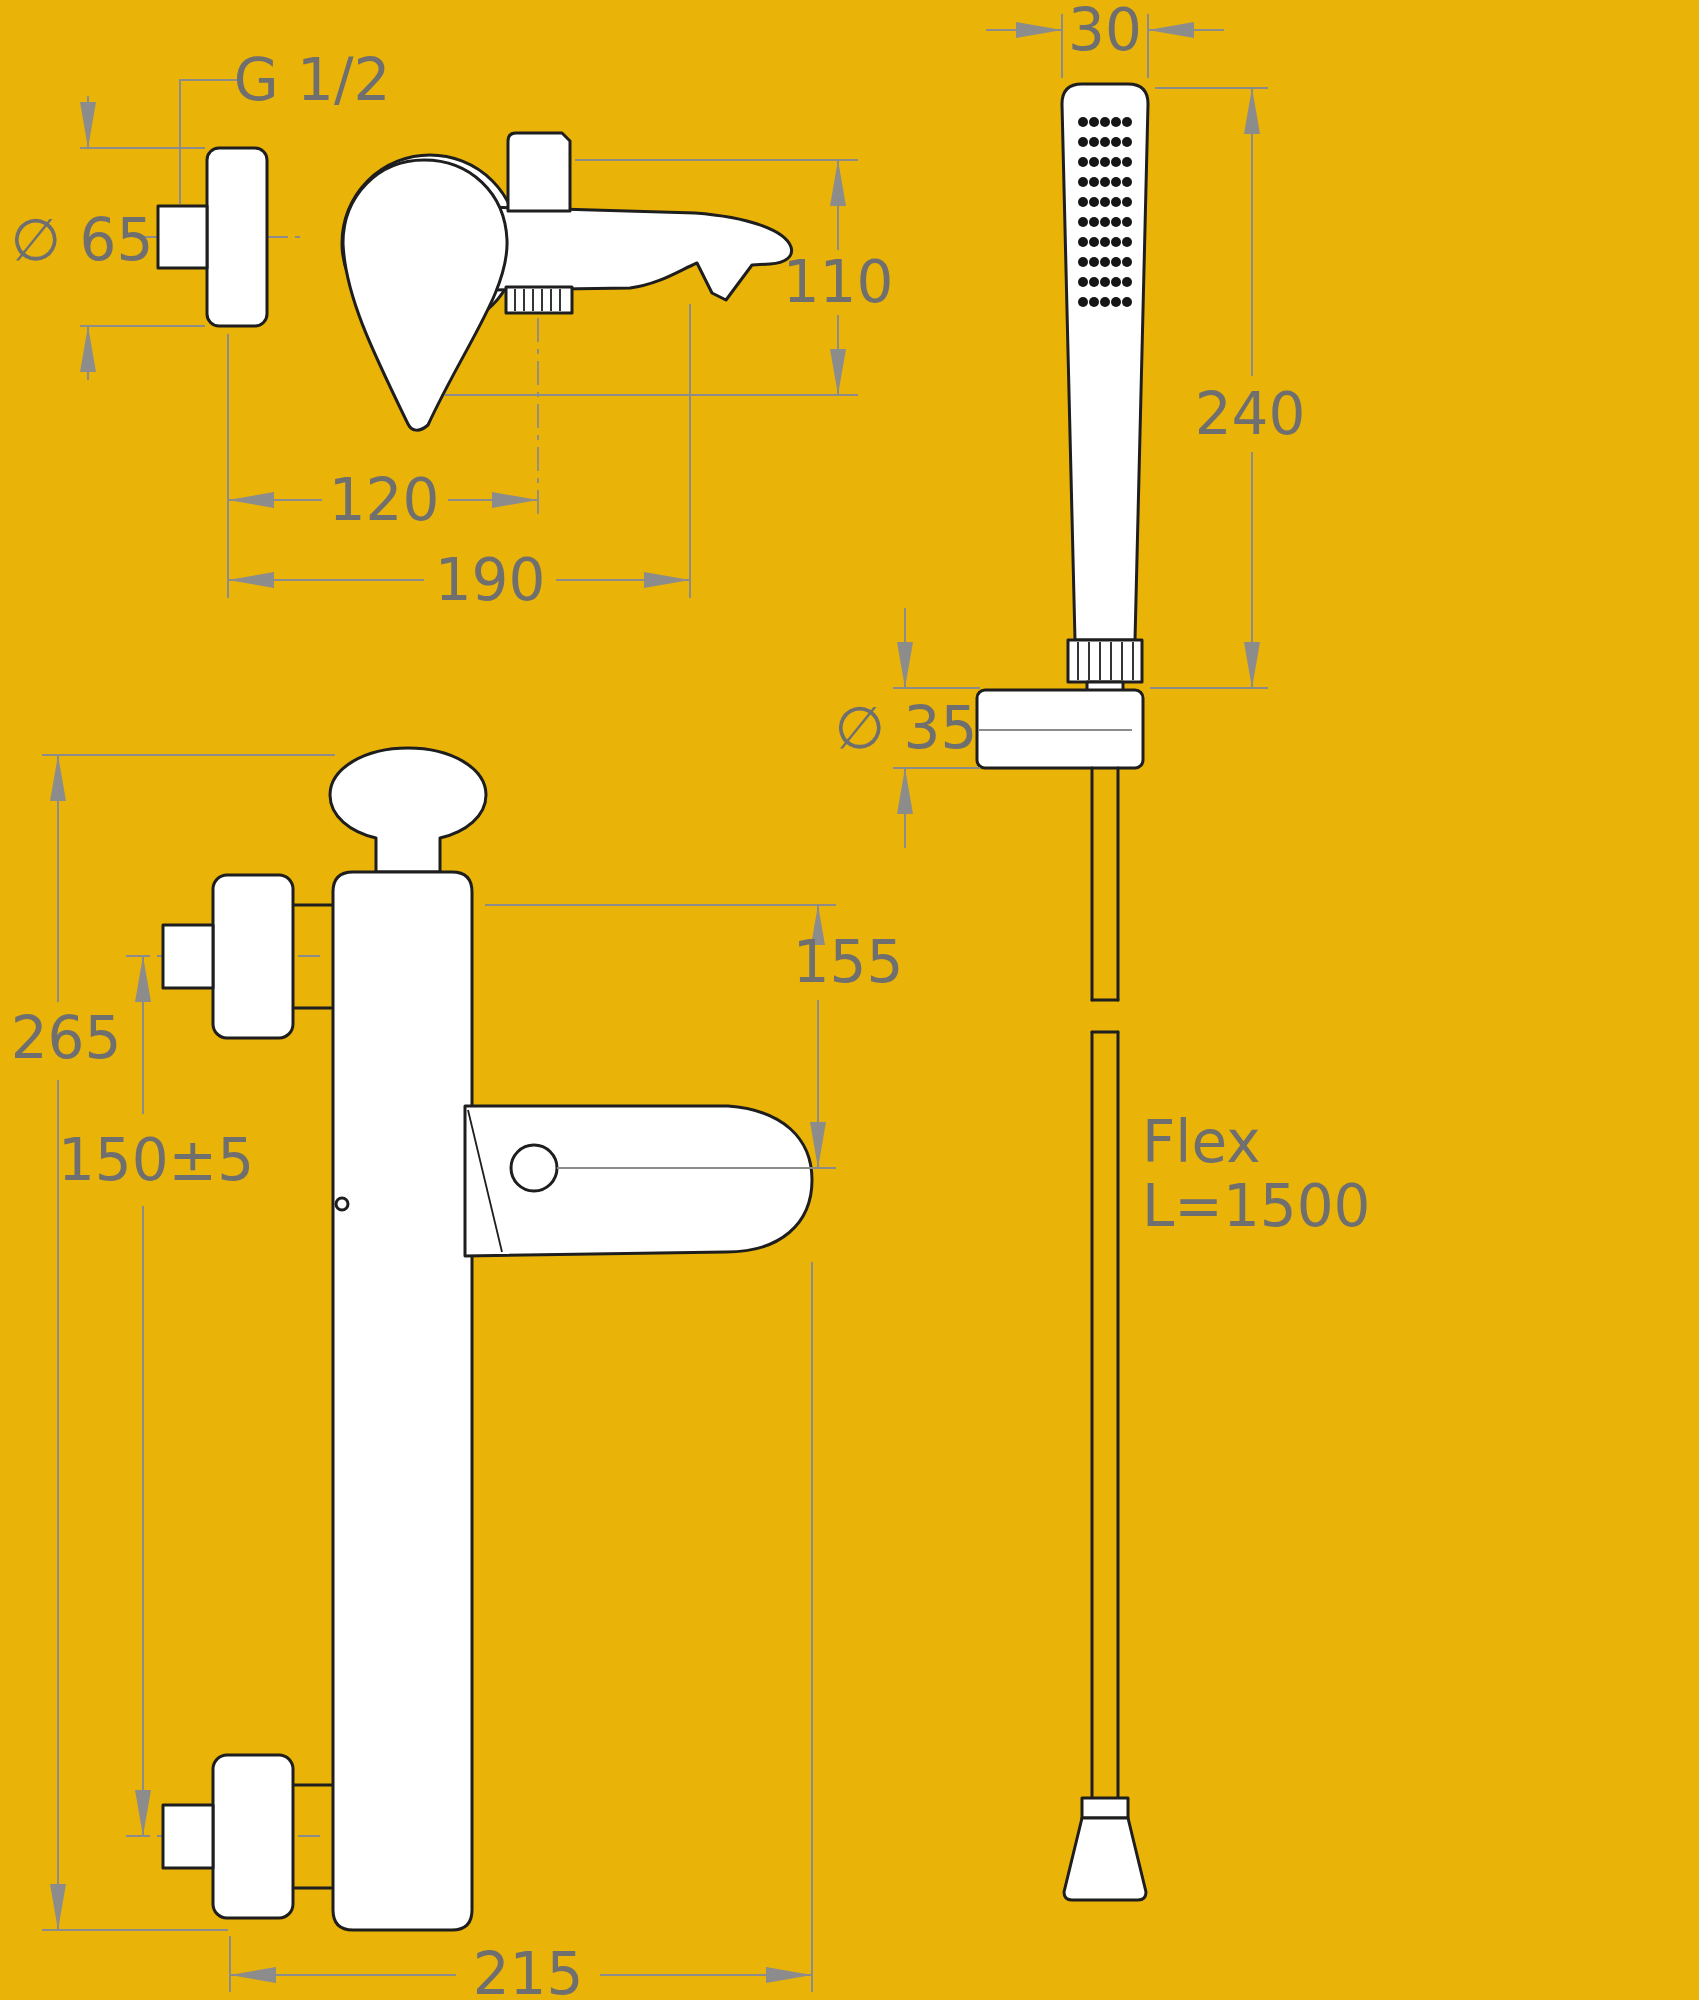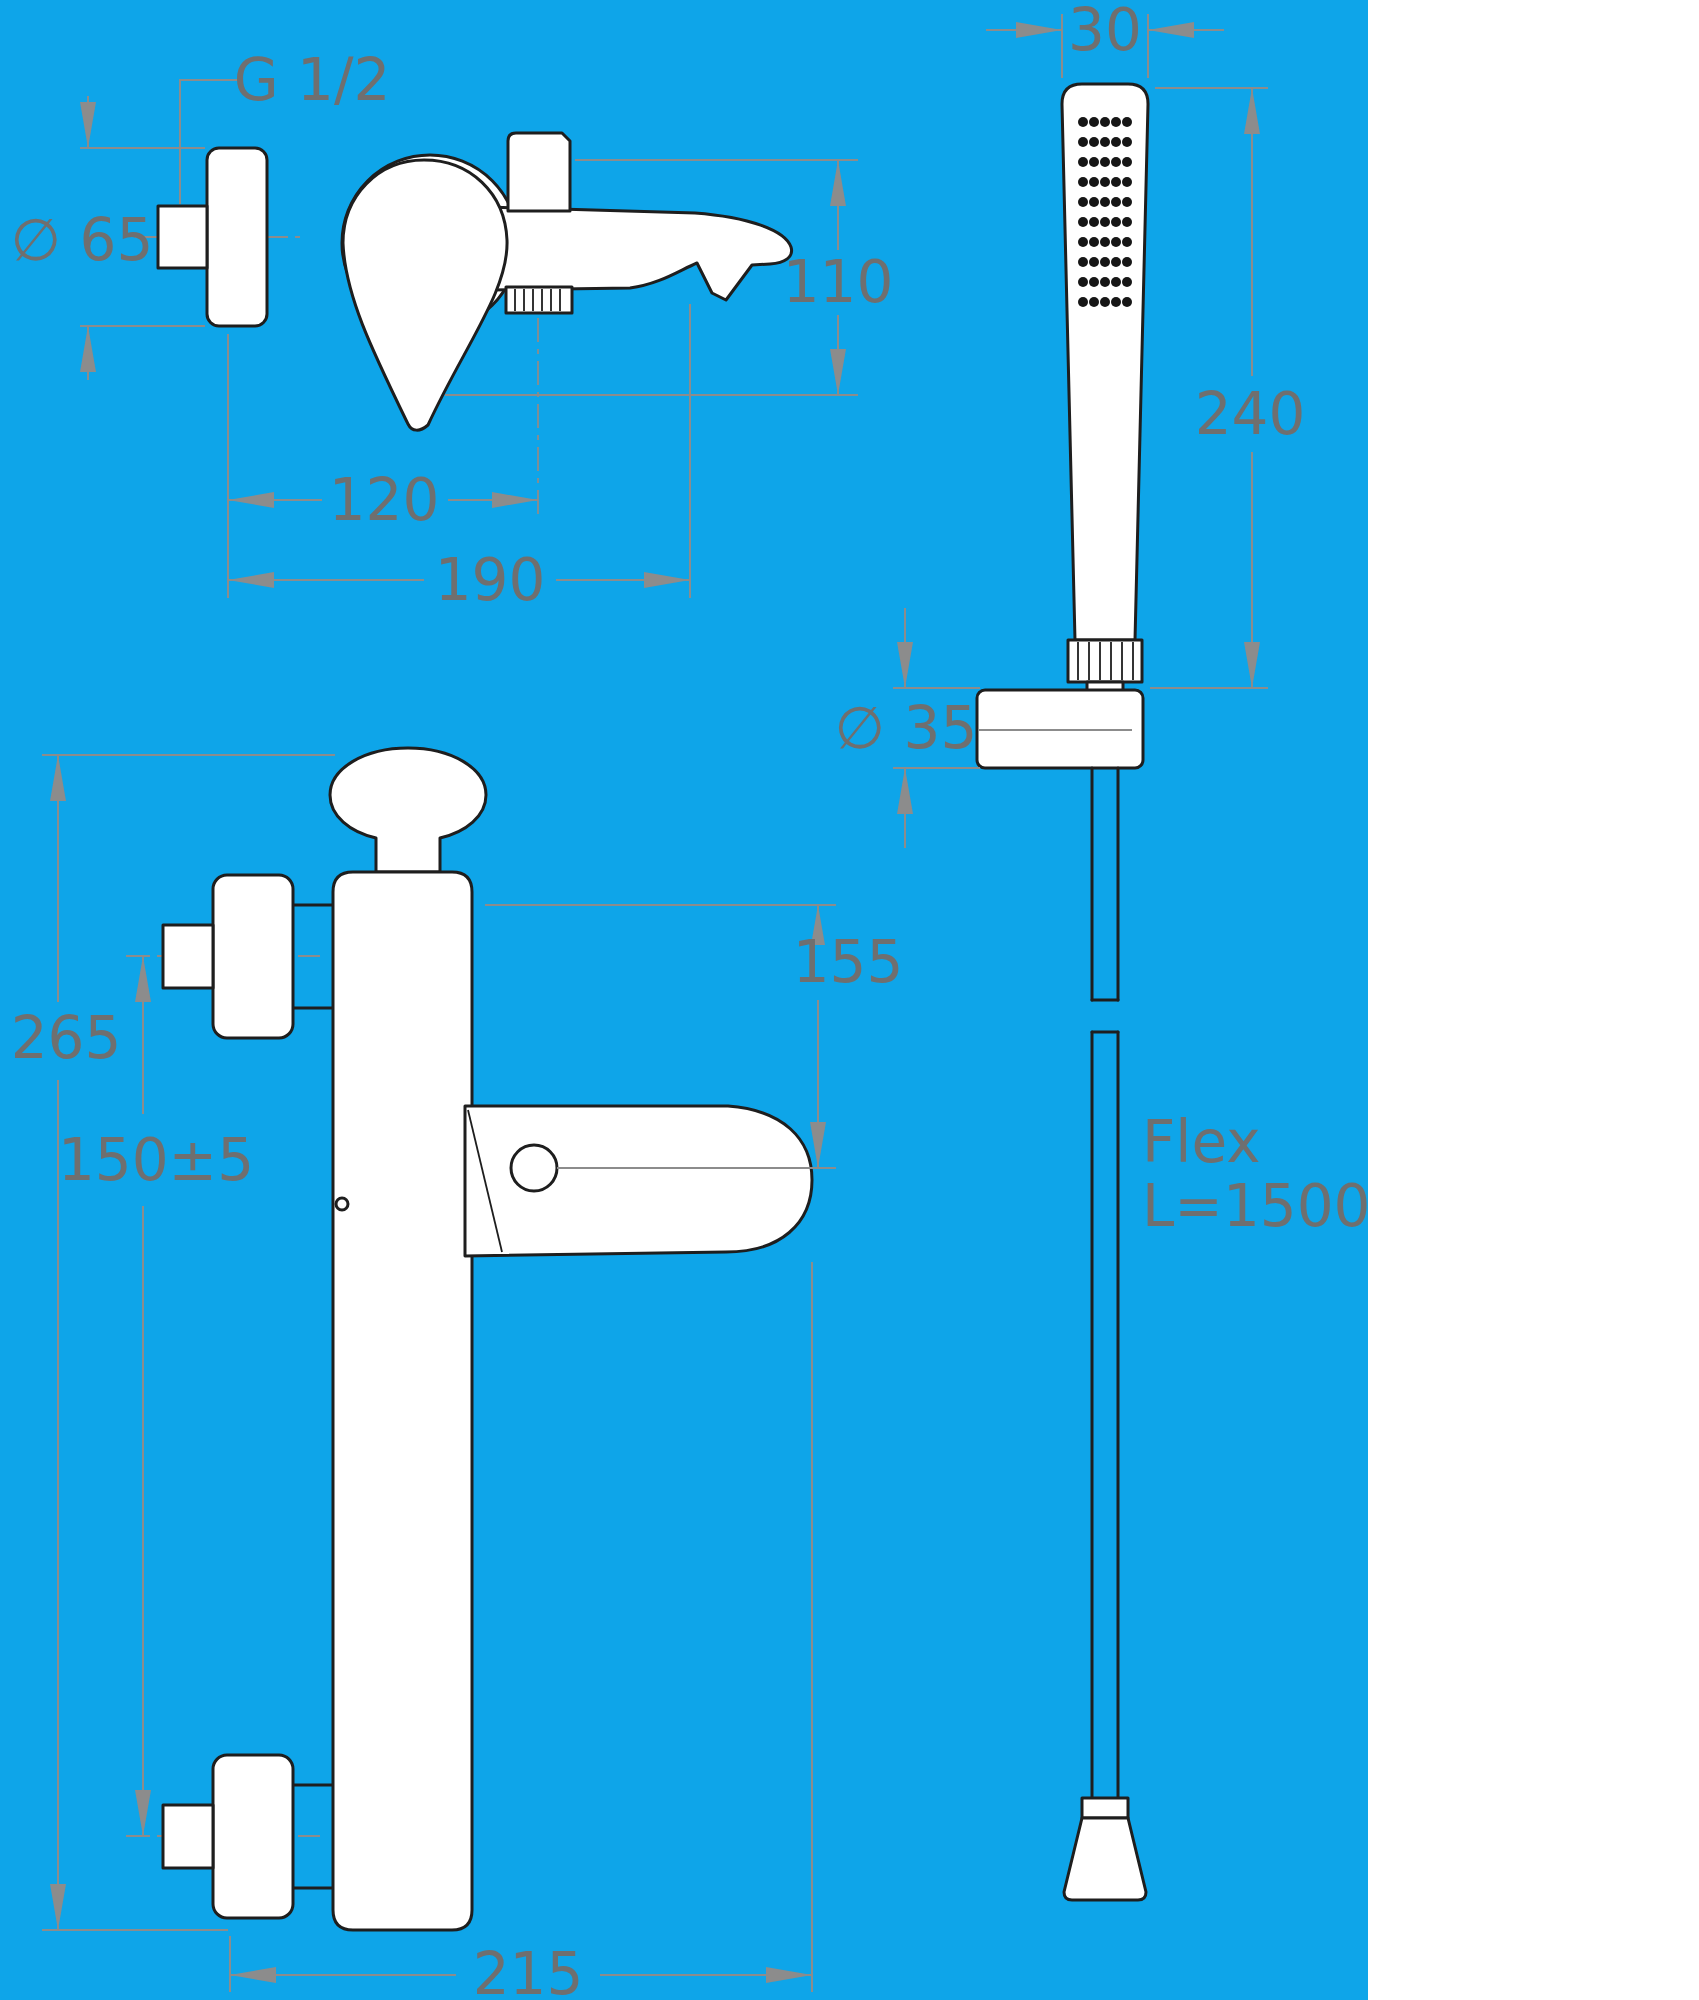--- a/index.html
+++ b/index.html
@@ -1,19 +1,19 @@
 <!DOCTYPE html>
 <html><head>
 <meta charset="utf-8">
 <style>
   html,body{margin:0;padding:0;background:#ffffff;}
   .stage{
     position:relative;
-    width:1368px;height:2000px;
-    background:#0ea5e9;
+    width:1699px;height:2000px;
+    background:#eab308;
     font-family:"DejaVu Sans", "Liberation Sans", sans-serif;
     overflow:hidden;
   }
   svg{display:block;}
   .part   {fill:#ffffff;stroke:#1e1e1e;stroke-width:3;stroke-linejoin:round;stroke-linecap:round;}
   .pline  {fill:none;stroke:#1e1e1e;stroke-width:3;stroke-linejoin:round;stroke-linecap:round;}
   .thin   {fill:none;stroke:#1e1e1e;stroke-width:1.8;}
   .dimline{fill:none;stroke:#8c8c8c;stroke-width:2;stroke-linecap:butt;}
   .cl     {fill:none;stroke:#8c8c8c;stroke-width:1.8;stroke-dasharray:24 7 5 7;}
   .arrow  {fill:#8c8c8c;stroke:none;}

